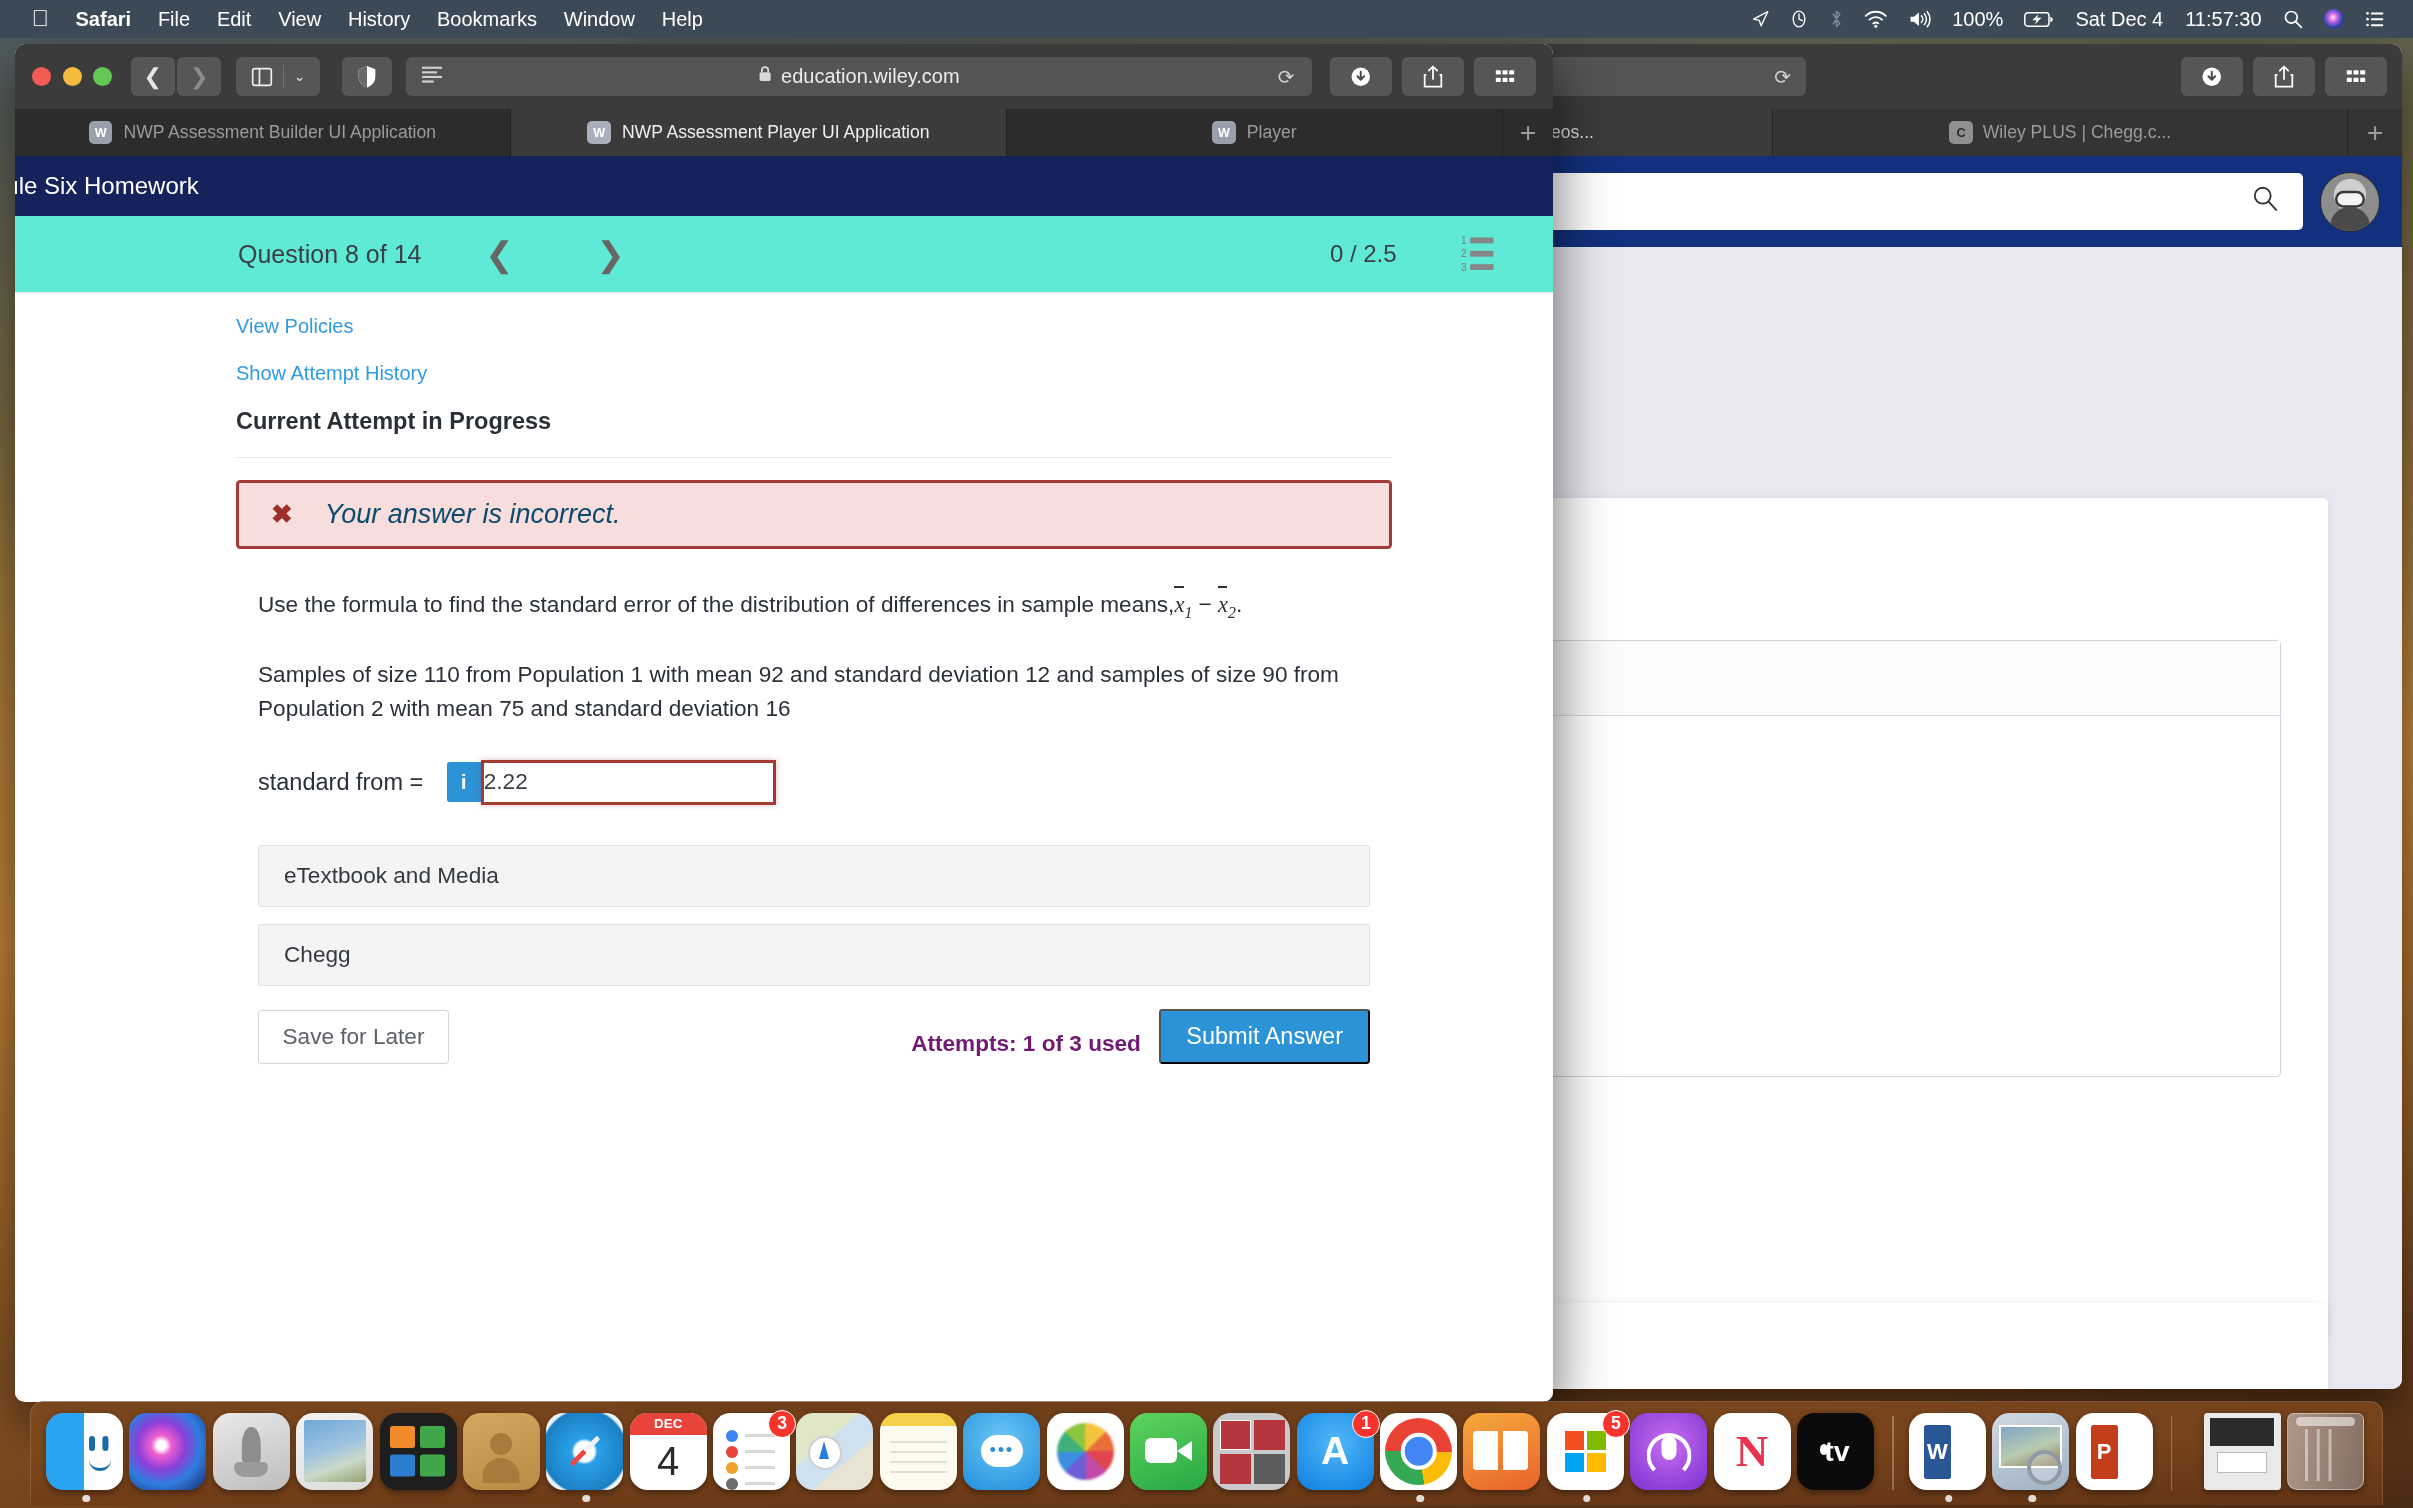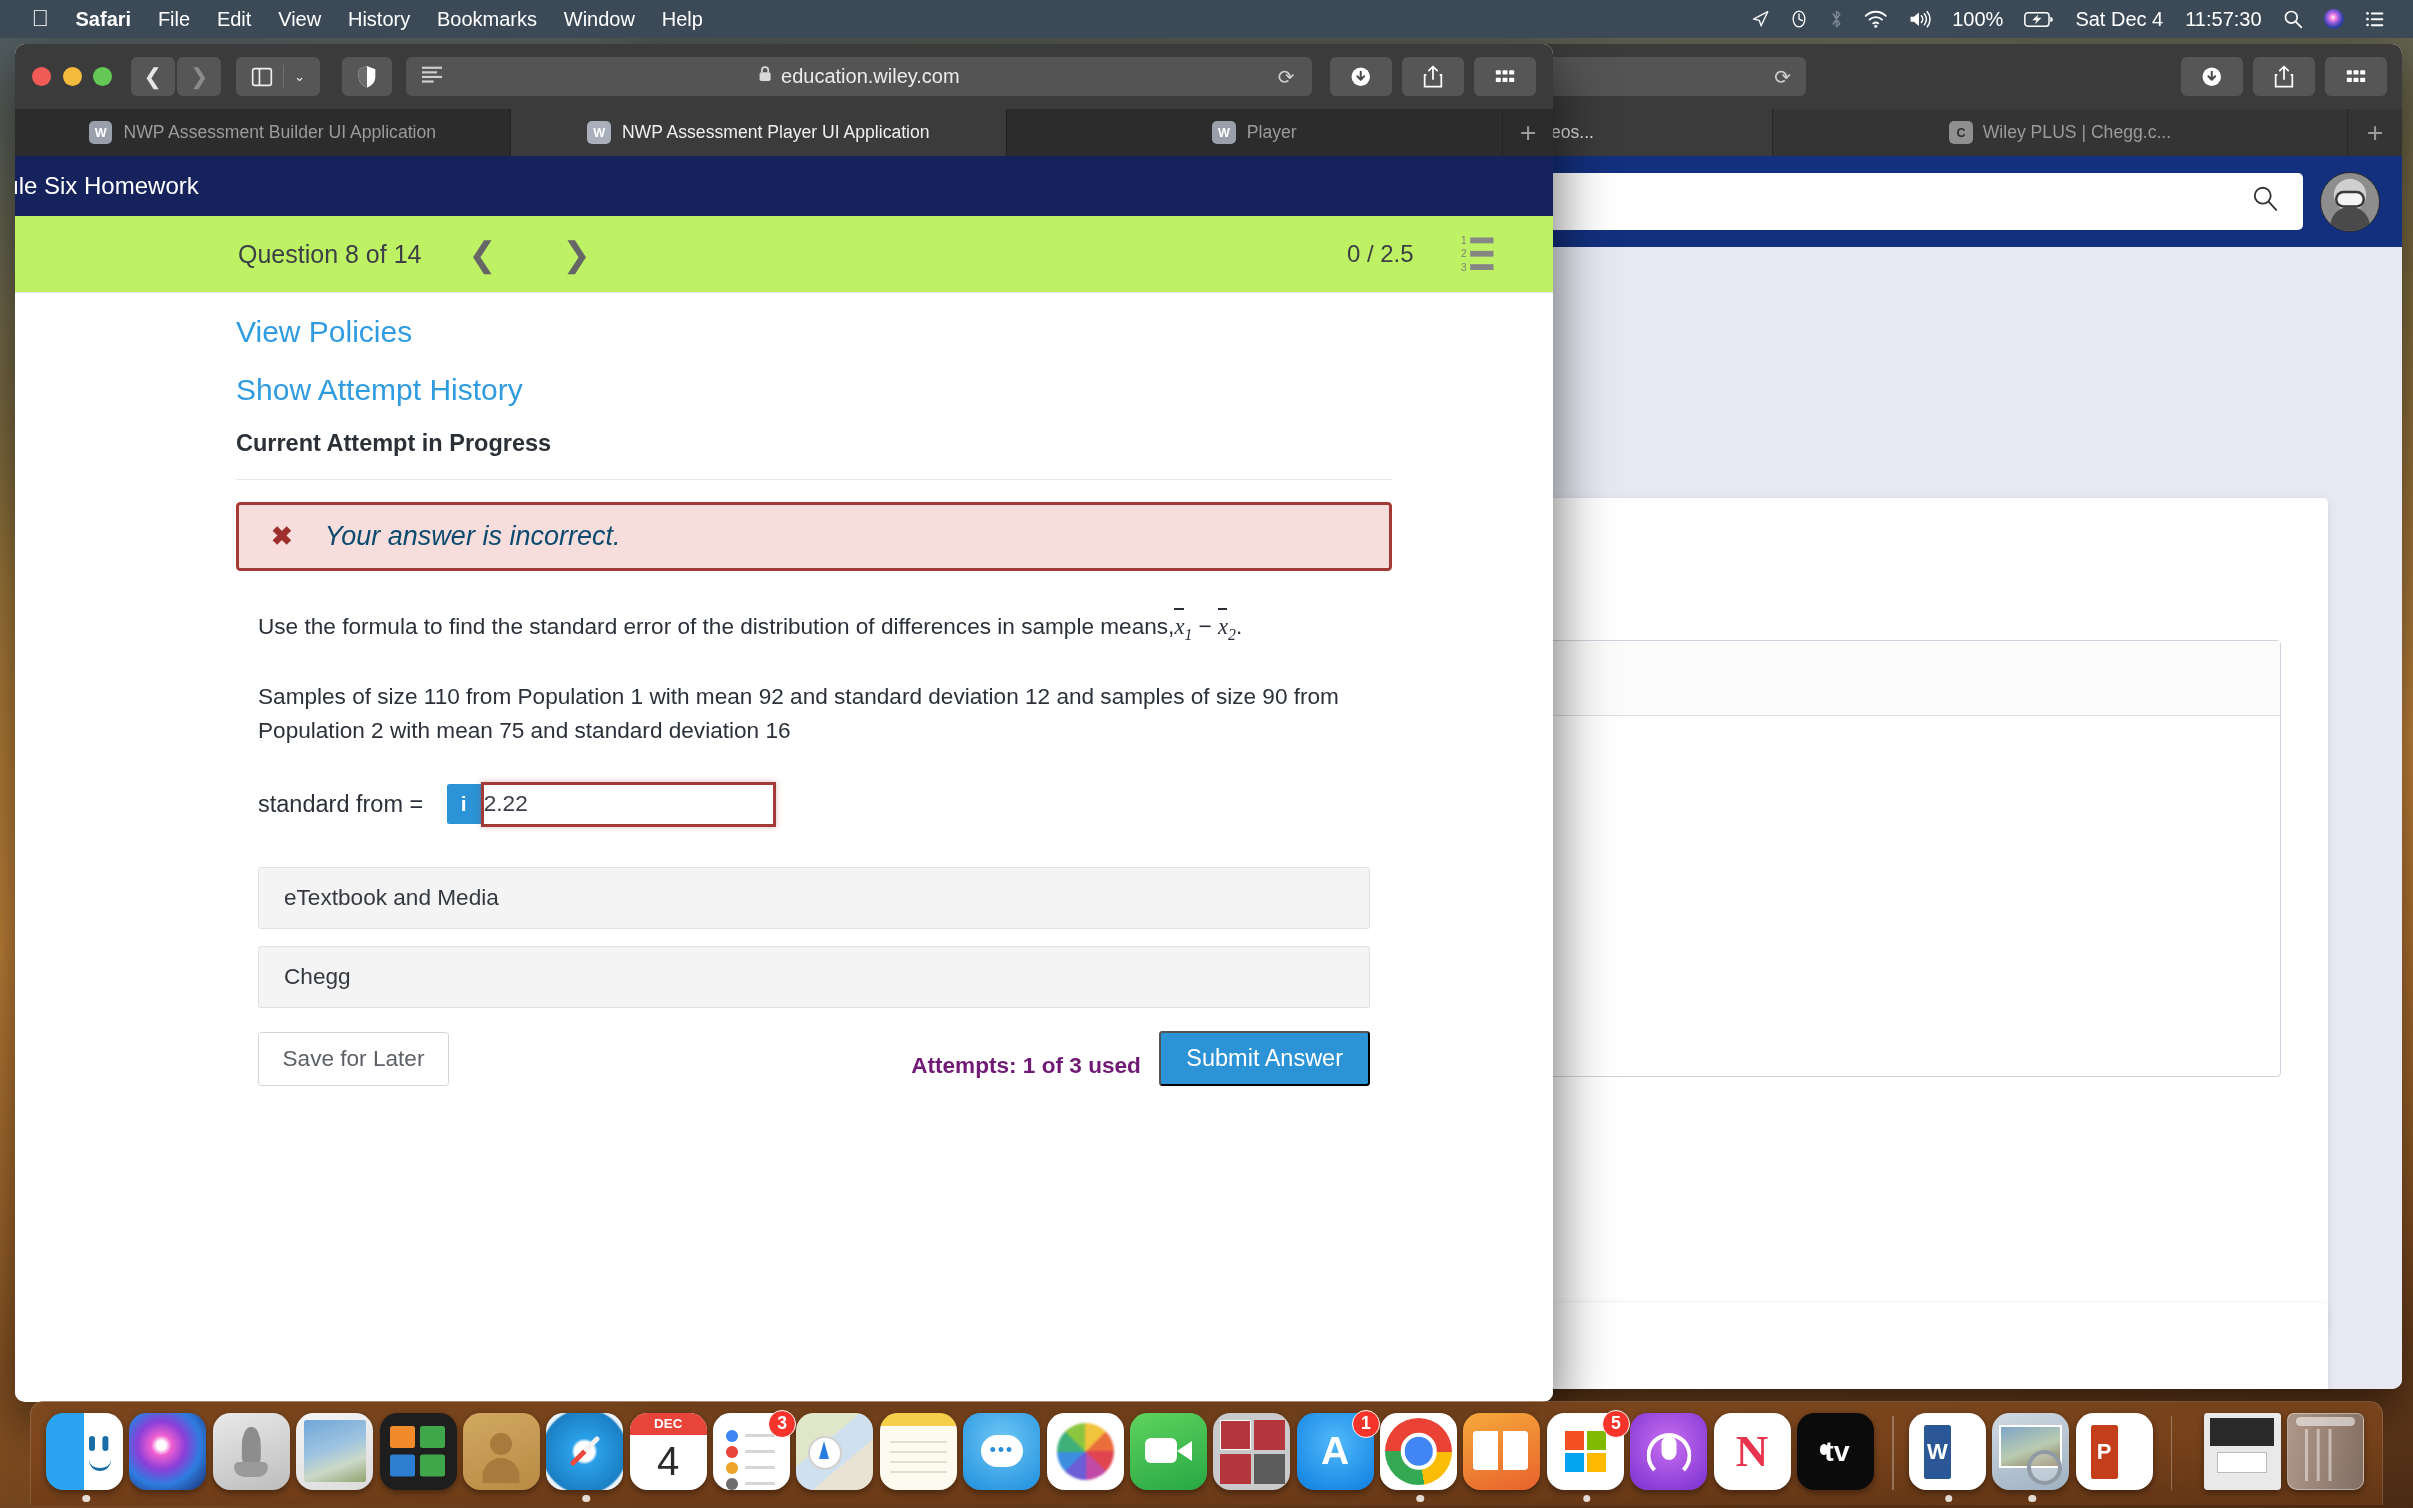--- a/index.html
+++ b/index.html
@@ -176,31 +176,31 @@
   .w-tab.active .favicon { background: #a9b0bc; }
   .w-newtab { width: 50px; display: flex; align-items: center; justify-content: center; color: #9b9b9b; font-size: 28.5px; }
 
   .wy-banner {
     height: 60px; background: #16225c; display: flex; align-items: center;
     padding-left: 0px; color: #fff; font-size: 24px;
   }
   .wy-banner span { margin-left: -15px; }
 
   .wy-qbar {
-    height: 77px; background: #bef264; border-bottom: 0.8px solid #e3e5e8;
-    display: flex; align-items: center; padding: 0 49px; gap: 0;
+    height: 77px; background: #5eead4; border-bottom: 0.8px solid #e3e5e8;
+    display: flex; align-items: center; padding: 0 49px; gap: 17px;
   }
   .wy-qlabel { font-size: 25px; color: #3c3f45; margin-left: 174px; }
   .wy-arrow { font-size: 34px; color: #666; padding: 0 18.4px; margin-left: 28.5px; }
   .wy-score { margin-left: auto; font-size: 24px; color: #3c3f45; }
   .wy-listicon { margin-left: 47px; margin-right: 8.4px; }
 
   .wy-content { background: #fff; height: calc(100% - 250px); padding: 0; position: relative; }
   .wy-inner { width: 1156px; margin-left: 221px; padding-top: 22px; }
-  .wy-link { color: #2f9be0; font-size: 30px; display: block; margin-bottom: 23.5px; }
+  .wy-link { color: #2f9be0; font-size: 20px; display: block; margin-bottom: 23.5px; }
   .wy-strong { font-size: 23.5px; font-weight: bold; color: #2b2f36; margin-bottom: 22px; }
   .wy-hr { height: 0.8px; background: #e6e8eb; margin: 0 0 22px 0; }
 
   .wy-card { width: 1156px; margin-left: 221px; border: 0; }
   .wy-alert {
     background: #f7dedd; border: 3.4px solid #a33a36; border-radius: 4.2px;
     height: 69px; display: flex; align-items: center; padding: 0 32px; gap: 32px;
     margin-bottom: 39px;
   }
   .wy-alert .x { color: #9e2f2c; font-size: 26px; font-weight: bold; }

